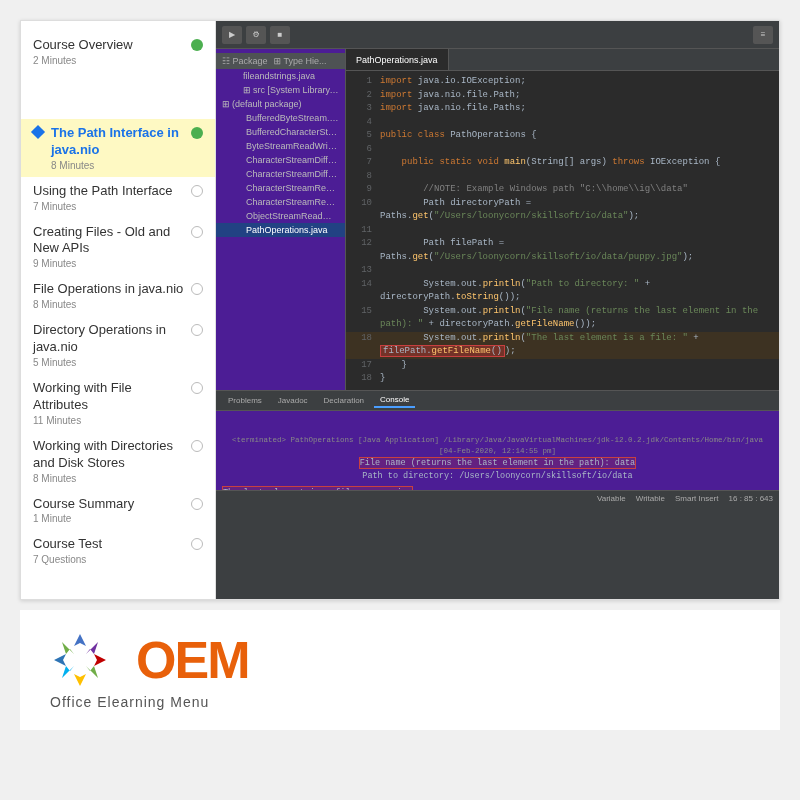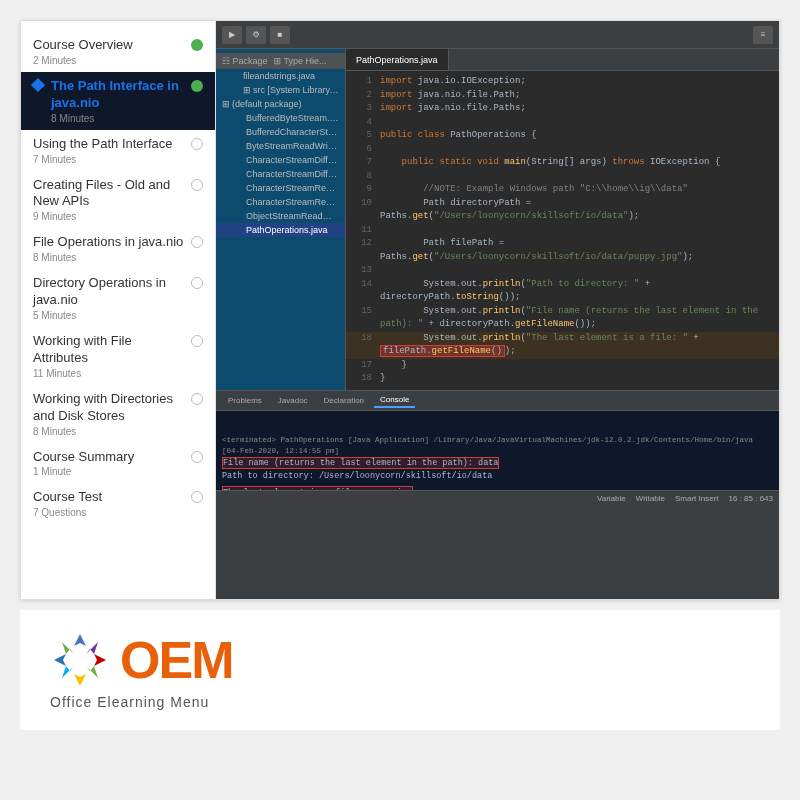--- a/index.html
+++ b/index.html
@@ -47,21 +47,22 @@
 
     .sidebar-item {
       display: flex;
       align-items: flex-start;
       padding: 6px 12px;
       cursor: pointer;
       position: relative;
     }
 
     .sidebar-item-active {
-      background: #0f172a;
+      background: #fef9c3;
+      margin-top: 47px;
     }
 
     .sidebar-item-text-col {
       flex: 1;
       display: flex;
       flex-direction: column;
     }
 
     .sidebar-item-label {
       font-size: 13px;
@@ -162,21 +163,21 @@
     .ide-main {
       display: flex;
       flex: 1;
       overflow: hidden;
     }
 
     
     .file-tree {
       width: 130px;
       min-width: 130px;
-      background: #0c4a6e;
+      background: #4c1d95;
       border-right: 1px solid #555;
       overflow-y: auto;
       padding: 4px 0;
     }
 
     .file-tree-header {
       font-size: 9px;
       color: #aaa;
       padding: 3px 6px;
       background: #4e5254;
@@ -253,23 +254,24 @@
     .kw { color: #cc7832; }
     .fn { color: #ffc66d; }
     .str { color: #6a8759; }
     .cls { color: #a9b7c6; }
     .cm { color: #808080; }
     .hl-line { background: #3d3222; }
 
     
     .ide-console {
       height: 100px;
-      background: #0f172a;
+      background: #4c1d95;
       border-top: 1px solid #555;
       overflow: hidden;
+      text-align: center;
     }
 
     .console-tab-bar {
       height: 20px;
       background: #3c3f41;
       display: flex;
       align-items: center;
       padding: 0 6px;
       gap: 4px;
       border-bottom: 1px solid #555;
@@ -328,21 +330,21 @@
       padding: 20px 30px;
       display: flex;
       flex-direction: column;
       align-items: flex-start;
       margin-top: 10px;
     }
 
     .oem-logo-row {
       display: flex;
       align-items: center;
-      gap: 10px;
+      gap: 26px;
     }
 
     .oem-arrows-icon {
       width: 60px;
       height: 60px;
     }
 
     .oem-text {
       font-size: 52px;
       font-weight: bold;

